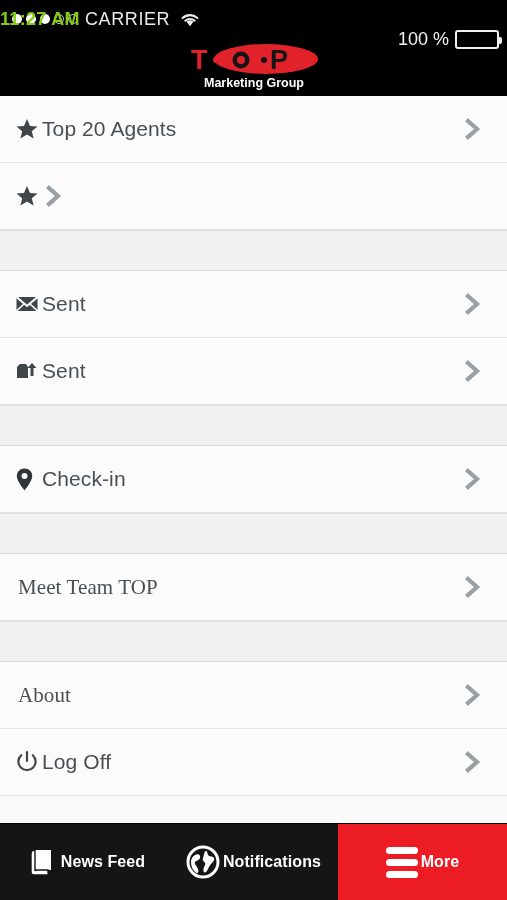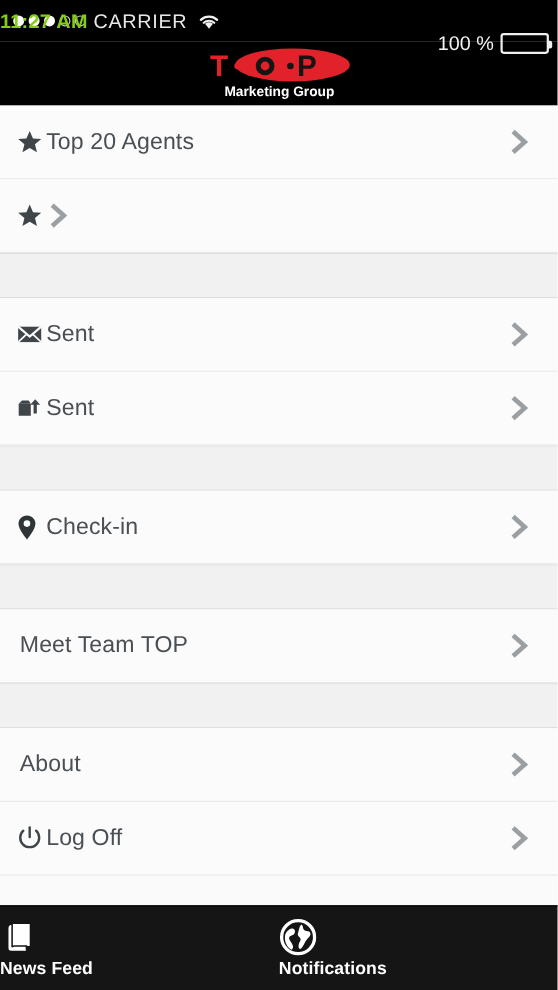--- a/index.html
+++ b/index.html
@@ -88,41 +88,41 @@
     color: #41464a;
   }
   .row .ico svg { display: block; }
   .row .label {
     font-size: 21px;
     color: #4a4f54;
     font-weight: 400;
     letter-spacing: 0.1px;
     flex: 1 1 auto;
   }
-  .row.noicon .label { padding-left: 2px; }
+  .row.noicon .label { padding-left: 2px; font-family: Liberation Serif, serif; }
   .chev { width: 24px; height: 28px; margin-right: 8px; }
   .gap {
     height: 41px;
     background: #f1f1f1;
     border-top: 1px solid #e0e0e0;
     border-bottom: 1px solid #dcdcdc;
   }
 
   
   .tabbar {
     height: 77px;
     background: #151515;
     display: flex;
     flex: 0 0 auto;
     border-top: 1px solid #000;
   }
   .tab {
     flex: 1 1 0;
-    display: flex; flex-direction: column;
-    align-items: flex-start; justify-content: center;
+    display: flex; flex-direction: row;
+    align-items: center; justify-content: center;
     gap: 3px;
     color: #fff;
   }
   .tab.active { background: #ec1c24; }
   .tab .ticon { height: 34px; display: flex; align-items: center; justify-content: center; }
   .tab .ticon svg { display: block; }
   .tab .tlabel {
     font-size: 16px; font-weight: bold; color: #fff;
     letter-spacing: 0.1px;
   }
@@ -311,16 +311,26 @@
       <span class="ticon">
         <svg width="34" height="34" viewBox="0 0 34 34">
           <circle cx="17" cy="17" r="15" fill="none" stroke="#ffffff" stroke-width="3"></circle>
           <path d="M9 10 C12 8 15 10 14 13 C13 16 10 15 9 17 C8 19 11 21 12 24 C13 26 12 28 11 28.5 C7 26 5 22 5 17 C5 14 6.5 11.5 9 10 Z" fill="#ffffff"></path>
           <path d="M20 5.5 C22 7 21 9 22.5 10.5 C24 12 27 11 28 13 C29 15 27 17 25 19 C23 21 22 25 20 27 C18.5 28.5 17 27 17.5 24 C18 21 20 20 19 18 C18 16 16 16 17 13 C18 10 18 7 20 5.5 Z" fill="#ffffff"></path>
         </svg>
       </span>
       <span class="tlabel">Notifications</span>
     </div>
 
+    <div class="tab active">
+      <span class="ticon">
+        <span class="burger">
+          <span></span>
+            <span></span>
+            <span></span>
+        </span>
+      </span>
+      <span class="tlabel">More</span>
+    </div>
 
   </div>
 
 </div>
 
 </body></html>

